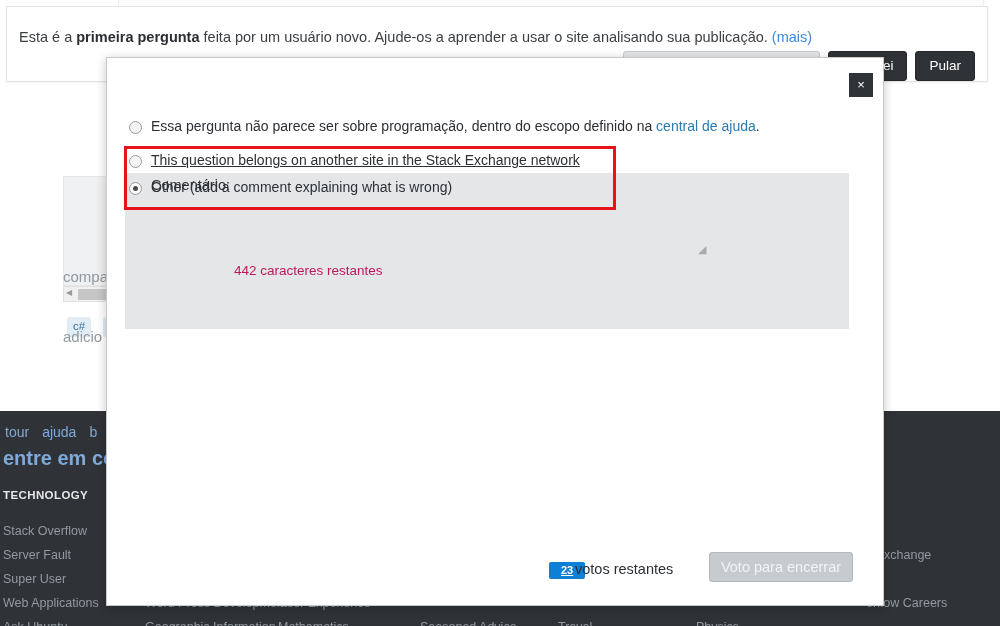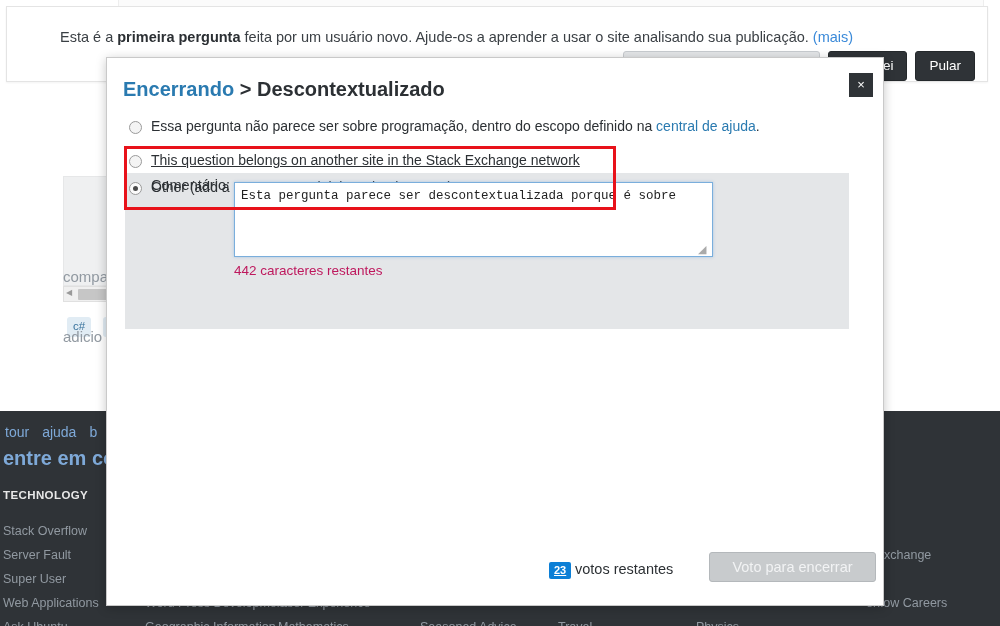--- a/index.html
+++ b/index.html
@@ -53,21 +53,20 @@
     background: #ffffff;
     border: 1px solid #e4e4e4;
     box-shadow: 0 1px 2px rgba(0,0,0,0.05);
   }
   .notice-text {
     position: absolute;
     left: 12px; top: 22px;
     font-size: 14.5px;
     color: #3b4045;
     white-space: nowrap;
-    margin-left: 41px;
   }
   .notice-text b { font-weight: bold; color: #2b2f33; }
   .notice-text .lnk { color: #3b8ad9; }
 
   .notice-btns {
     position: absolute;
     right: 12px; top: 44px;
     display: flex;
     gap: 8px;
     align-items: flex-start;
@@ -320,36 +319,36 @@
   }
 
   
   .vote-badge {
     position: absolute;
     left: 442px; top: 504px;
     background: #0c7fd6;
     color: #ffffff;
     font-size: 11px;
     font-weight: bold;
-    padding: 3px 5px;
+    padding: 3px 12px;
     line-height: 1;
     border-radius: 2px;
     text-decoration: underline;
   }
   .vote-text {
     position: absolute;
     left: 468px; top: 503px;
     font-size: 14.5px;
     color: #2c3034;
     white-space: nowrap;
   }
   .vote-btn {
     position: absolute;
     left: 602px; top: 494px;
-    width: 167px; height: 30px;
+    width: 144px; height: 30px;
     background: #c8cbcd;
     border: 1px solid #b4b8bb;
     border-radius: 3px;
     color: #f2f3f4;
     font-size: 14.5px;
     font-family: "Liberation Sans", sans-serif;
     line-height: 1;
     padding: 0;
   }
 </style>
@@ -432,42 +431,38 @@
         <div style="height:24px"></div>
         <div>erflow Careers</div>
       </div>
     </div>
   </div>
 
   <div class="modal">
 
     <button class="modal-close">×</button>
 
-    <div class="modal-title">
-      <span class="crumb-link">Encerrando</span><span class="crumb-sep"> &gt; </span><span class="crumb-cur">Descontextualizado</span>
-    </div>
 
     <div class="opt-row" style="left:22px; top:60px;">
       <span class="radio"></span>
       <span class="opt-label"><span>Essa pergunta não parece ser sobre programação, dentro do escopo definido na </span><span class="lnk">central de ajuda</span><span>.</span></span>
     </div>
 
     <div class="opt-row" style="left:22px; top:94px;text-decoration:underline;">
       <span class="radio"></span>
       <span class="opt-label">This question belongs on another site in the Stack Exchange network</span>
     </div>
 
     <div class="grey-panel">
       <div class="opt-row" style="left:4px; top:6px;">
         <span class="radio checked"></span>
         <span class="opt-label">Other (add a comment explaining what is wrong)</span>
       </div>
 
       <div class="cmt-label">Comentário:</div>
-      <textarea class="cmt-textarea" placeholder="" style="">Esta pergunta parece ser descontextualizada porque é sobre</textarea>
       <div class="ta-grip">◢</div>
       <div class="cmt-remaining">442 caracteres restantes</div>
     </div>
 
     <div class="hl-box"></div>
 
     <div class="vote-badge">23</div>
     <div class="vote-text">votos restantes</div>
     <button class="vote-btn">Voto para encerrar</button>
   </div>

